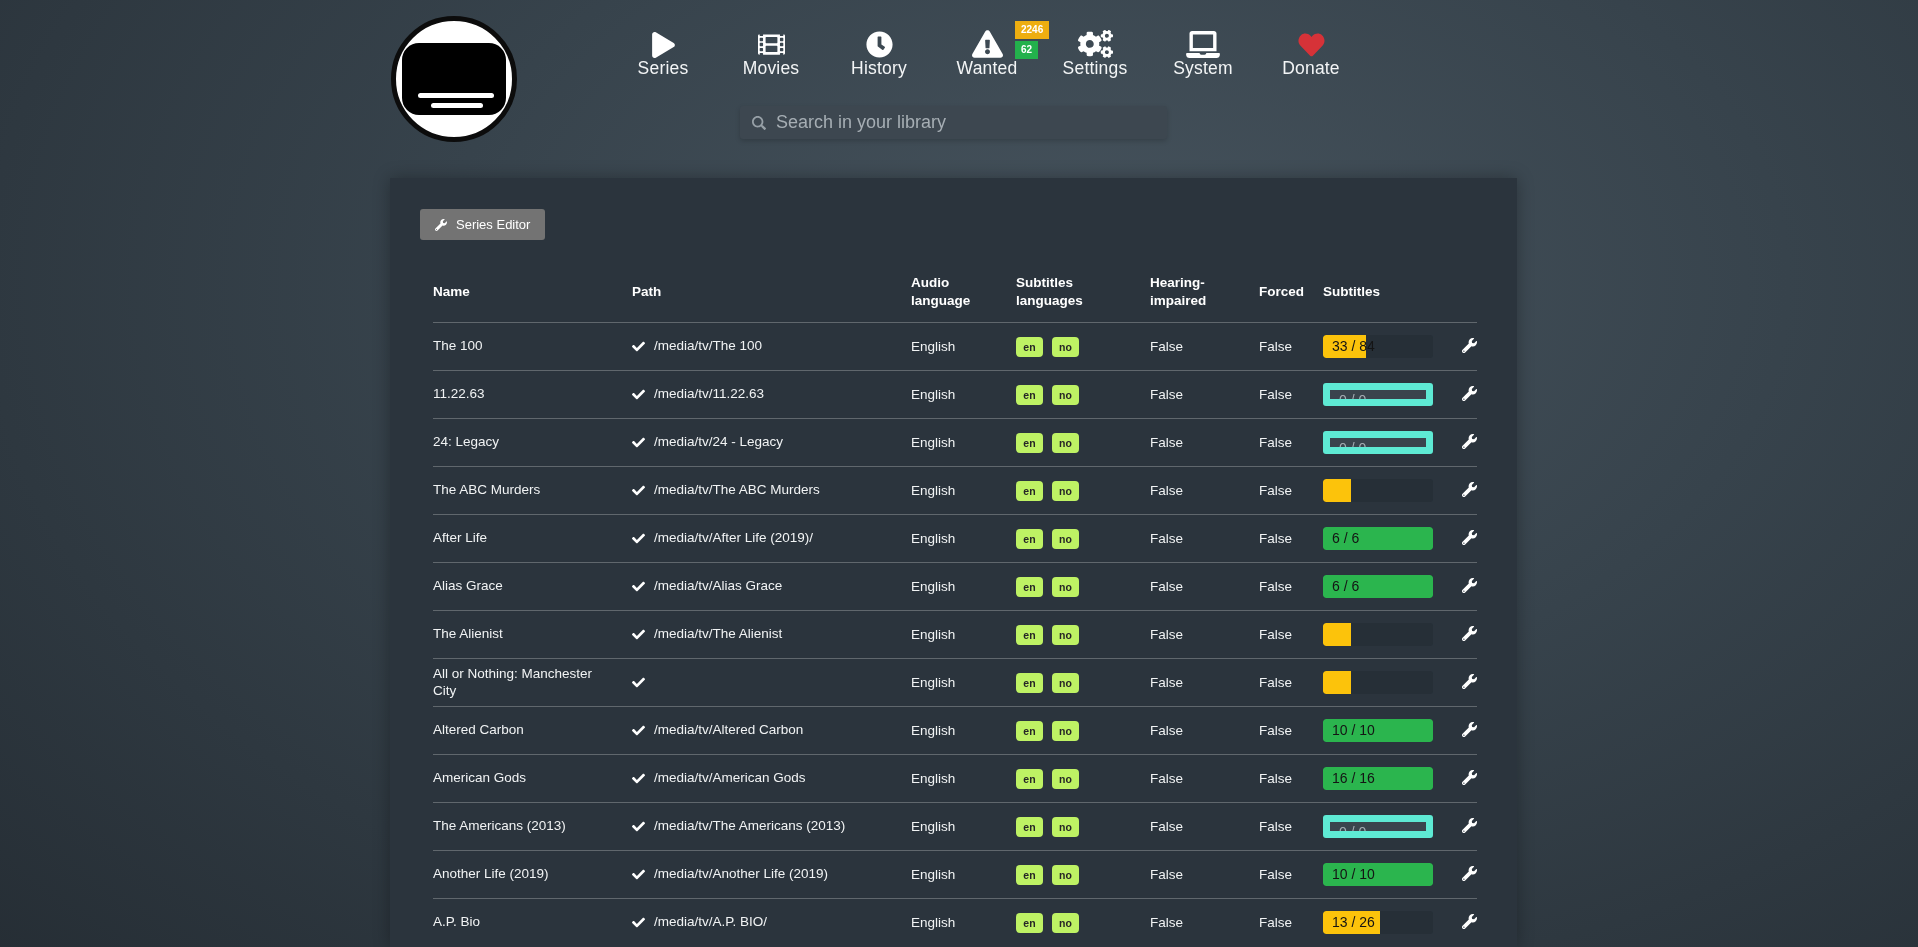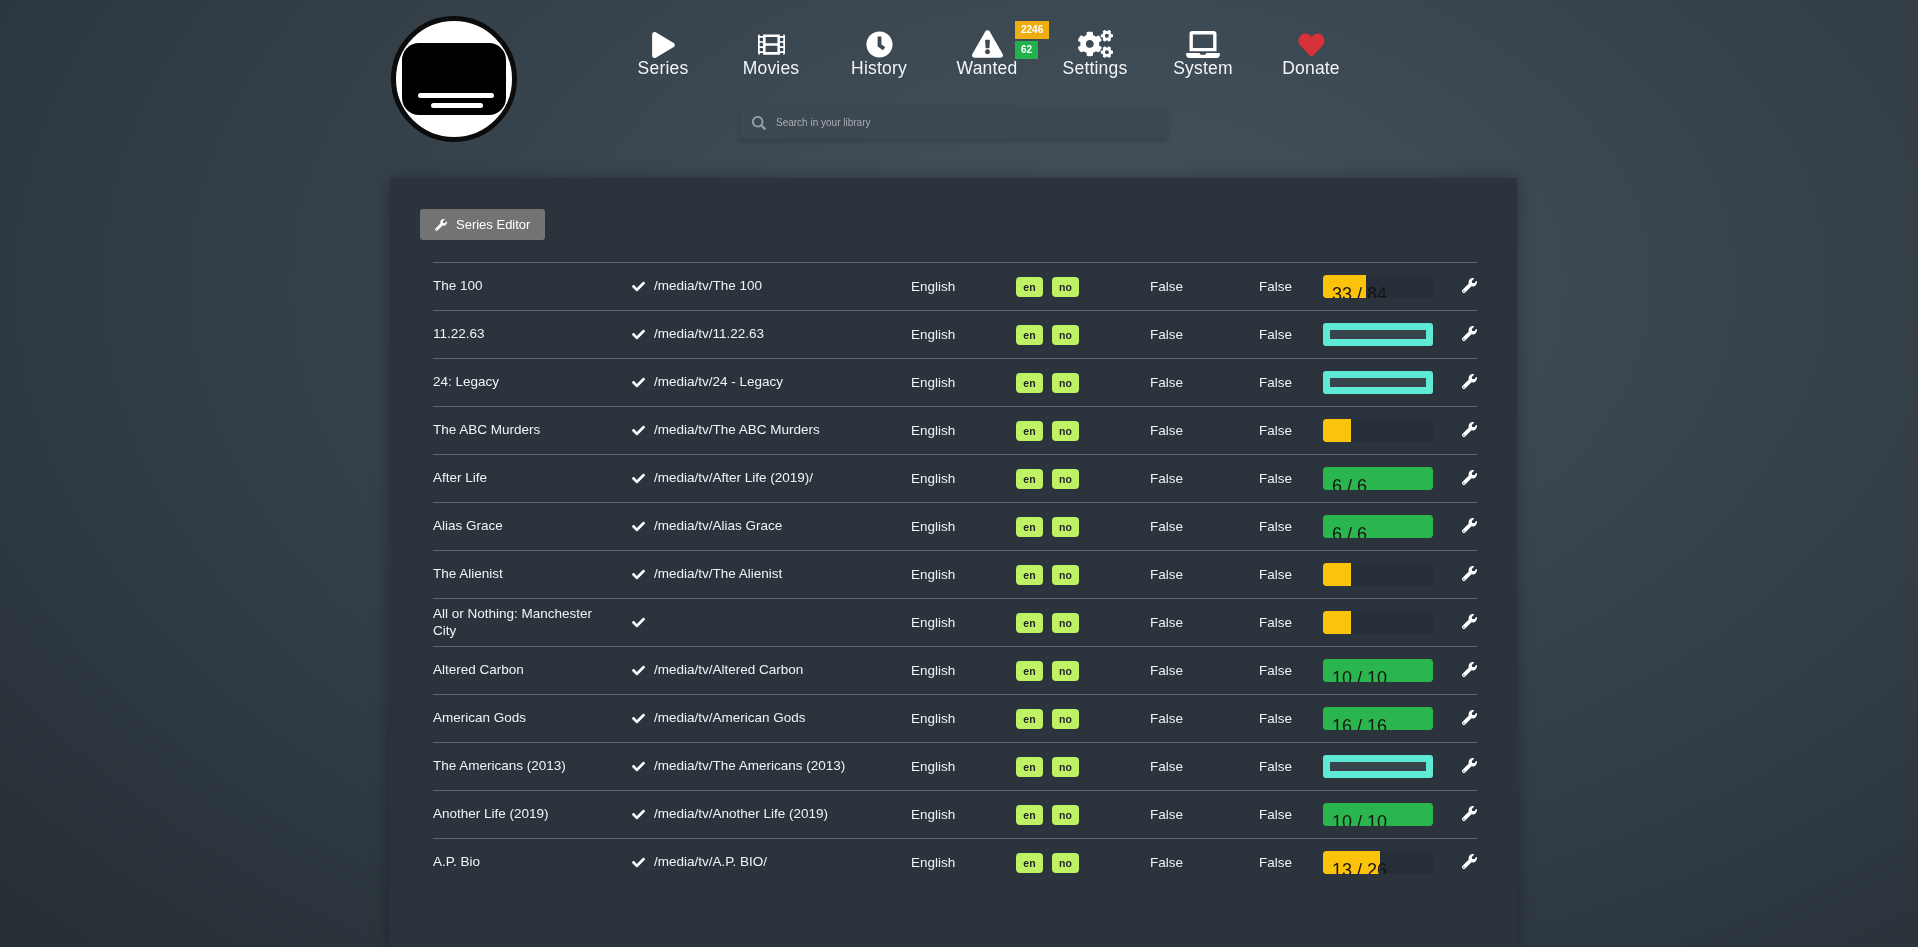--- a/index.html
+++ b/index.html
@@ -39,21 +39,21 @@
   .heart-fill { fill: var(--heart-red) !important; }
 
   .search-wrap {
     position: absolute; left: 740px; top: 106px; width: 427px; height: 33px;
     background: #3d4750; border-radius: 3px; display: flex; align-items: center;
     padding: 0 12px; box-shadow: 0 2px 5px rgba(0,0,0,.18);
   }
   .search-wrap svg { fill: #97a0a7; width: 14px; height: 14px; flex: 0 0 auto; }
   .search-wrap input {
     flex: 1; margin-left: 10px; background: transparent; border: none; outline: none;
-    color: #cdd4d8; font-size: 10px; font-family: inherit;
+    color: #cdd4d8; font-size: 18px; font-family: inherit;
   }
   .search-wrap input::placeholder { color: #a6aeb4; opacity: 1; }
 
   
   .panel {
     position: absolute; left: 390px; top: 178px; width: 1127px; height: 769px;
     background: var(--panel-bg); box-shadow: 0 0 16px rgba(0,0,0,.3);
   }
   .series-editor-btn {
     position: absolute; left: 30px; top: 31px; height: 31px;
@@ -78,21 +78,21 @@
   .lang-badge {
     display: inline-block; background: #bef264; color: #262626;
     font-size: 10.5px; font-weight: bold; padding: 4px 7px; border-radius: 4px;
     margin-right: 9px; min-width: 27px; text-align: center;
   }
   .bar {
     width: 110px; height: 23px; background: #262f37; border-radius: 3px;
     position: relative; overflow: hidden;
   }
   .bar-fill { position: absolute; left: 0; top: 0; bottom: 0; width: 0; border-radius: 3px 0 0 3px; }
-  .bar-text { position: absolute; left: 9px; top: 8px; line-height: 23px; font-size: 18px; color: #141414; white-space: nowrap; }
+  .bar-text { position: absolute; left: 9px; top: 0; line-height: 23px; font-size: 14px; color: #141414; white-space: nowrap; }
   .bar.empty { background: #3a444d; border: 7px solid #5eead4; }
   .bar.empty .bar-text { color: #a4acb2; line-height: 21px; }
   .cell-actions { justify-self: end; }
   .wrench-btn { background: none; border: none; cursor: pointer; padding: 2px; }
   .wrench-btn svg { fill: #fff; width: 15px; height: 15px; }
 </style>
 </head>
 <body>
 
 <div class="logo">
@@ -175,20 +175,30 @@
 <div class="panel">
 
   <button class="series-editor-btn">
     <svg viewBox="0 0 512 512">
         <path d="M507.73 109.1c-2.24-9.03-13.54-12.09-20.12-5.51l-74.36 74.36-67.88-11.31-11.31-67.88 74.36-74.36c6.62-6.62 3.43-17.9-5.66-20.16-47.38-11.74-99.55.91-136.58 37.93-39.64 39.64-50.55 97.1-34.05 147.2L18.74 402.76c-24.99 24.99-24.99 65.51 0 90.5 24.99 24.99 65.51 24.99 90.5 0l213.21-213.21c50.12 16.71 107.47 5.68 147.37-34.22 37.07-37.07 49.7-89.32 37.91-136.73zM64 472c-13.25 0-24-10.75-24-24 0-13.26 10.75-24 24-24s24 10.74 24 24c0 13.25-10.75 24-24 24z"></path>
       </svg>
     <span>Series Editor</span>
   </button>
 
   <div class="stable">
+    <div class="t-header">
+      <div>Name</div>
+      <div>Path</div>
+      <div>Audio language</div>
+      <div>Subtitles languages</div>
+      <div>Hearing-impaired</div>
+      <div>Forced</div>
+      <div>Subtitles</div>
+      <div></div>
+    </div>
     <div id="table-body">
   <div class="t-row">
     <div class="cell-name">The 100</div>
     <div class="cell-path">
       <svg viewBox="0 0 512 512">
               <path d="M173.898 439.404l-166.4-166.4c-9.997-9.997-9.997-26.206 0-36.204l36.203-36.204c9.997-9.998 26.207-9.998 36.204 0L192 312.69 432.095 72.596c9.997-9.997 26.207-9.997 36.204 0l36.203 36.204c9.997 9.997 9.997 26.206 0 36.204l-294.4 294.401c-9.998 9.997-26.207 9.997-36.204-.001z"></path>
             </svg>
       <span>/media/tv/The 100</span>
     </div>
     <div>English</div>

